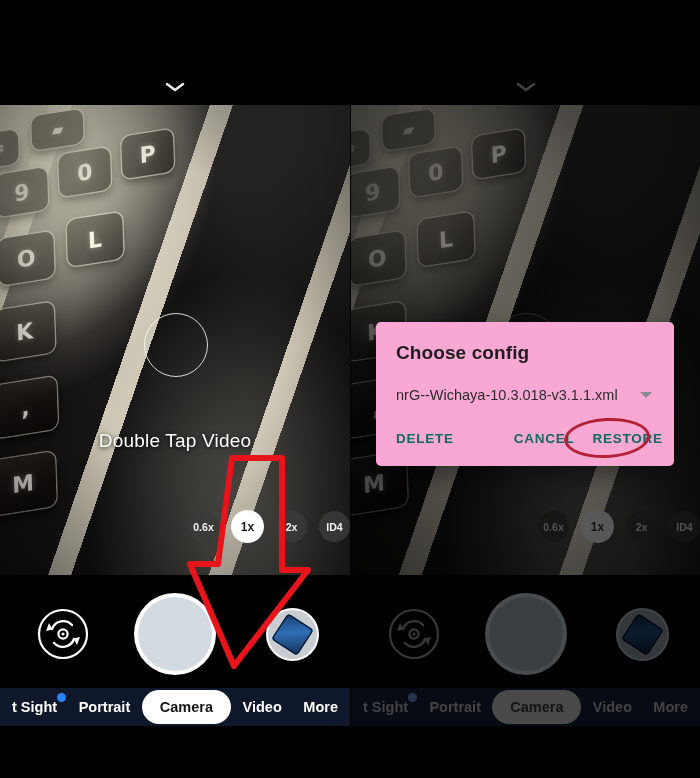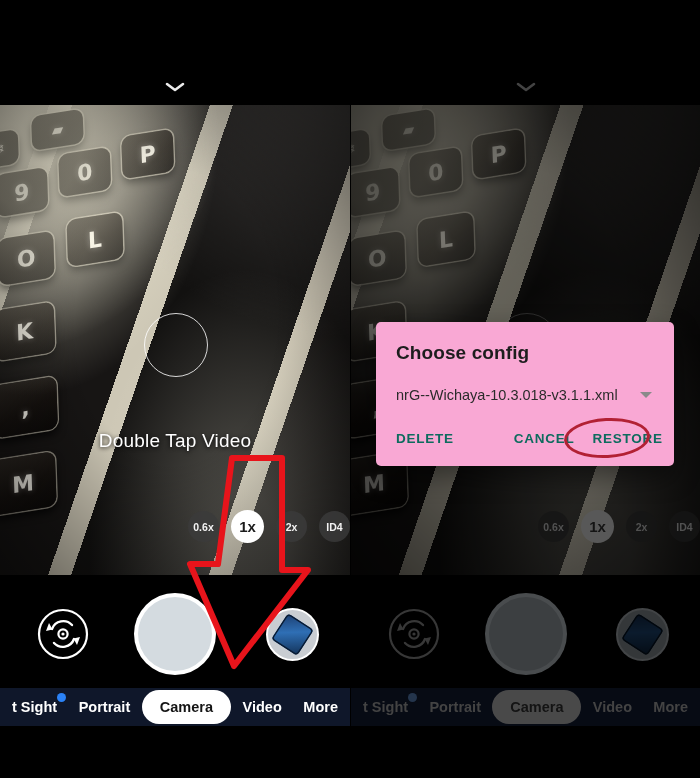--- a/index.html
+++ b/index.html
@@ -81,21 +81,21 @@
   .zoomrow{
     position:absolute; left:0; right:0; top:405px;
     display:flex; align-items:center; justify-content:flex-end; gap:12px;
   }
   .chip{
     width:31px; height:31px; border-radius:50%;
     background:rgba(58,58,58,.82); color:#f2f2f2;
     font-size:10.5px; font-weight:700;
     display:flex; align-items:center; justify-content:center;
   }
-  .chip.active{ background:#fff; color:#1b1b1b; width:33px; height:33px; font-size:15px; }
+  .chip.active{ background:#fff; color:#1b1b1b; width:33px; height:33px; font-size:12px; }
   .right .chip{ background:rgba(44,44,44,.8); color:#a9a9a9; }
   .right .chip.active{ background:#b9b9b9; color:#2b2b2b; }
 
   
   .controls{
     position:absolute; left:0; right:0; top:575px; height:118px; background:#000;
     display:flex; align-items:center; justify-content:center; gap:0;
   }
   .ctl{ position:absolute; }
   .flip{ left:36px; width:54px; height:54px; }

